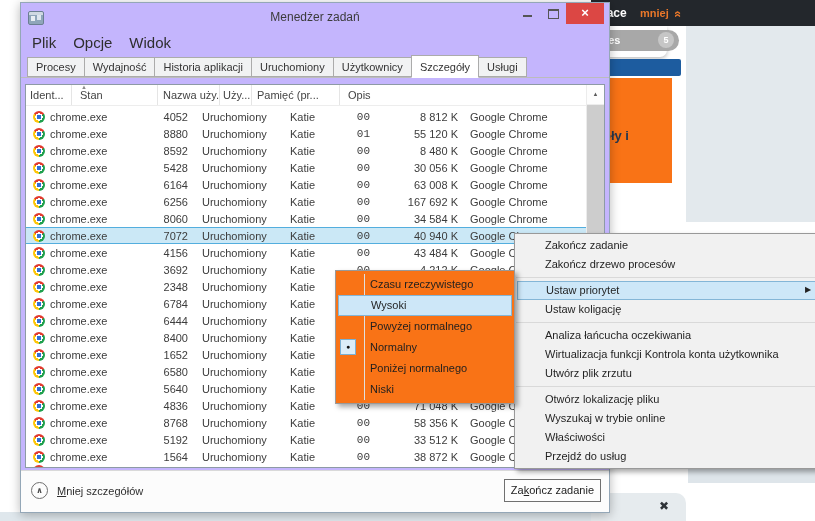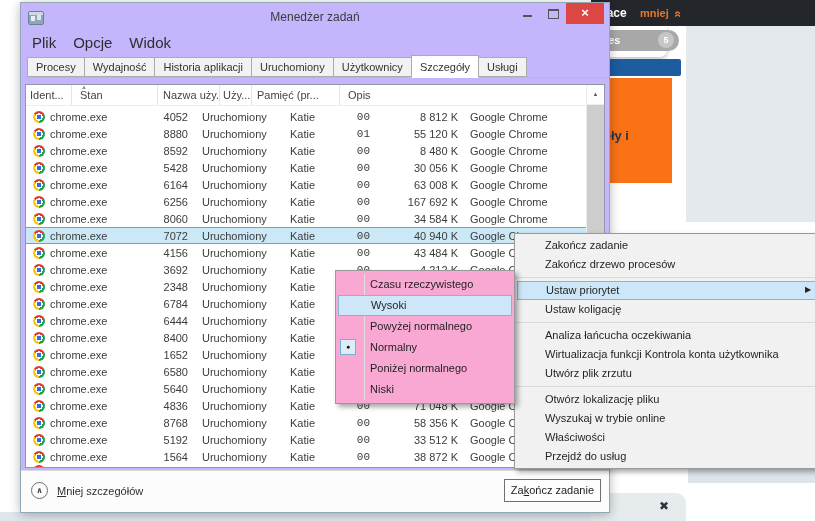--- a/index.html
+++ b/index.html
@@ -83,21 +83,21 @@
   .toggle-label{font-size:11px;color:#2f2f2f;}
   .key-underline{text-decoration:underline;}
   .end-task-btn{position:absolute;right:8px;top:8px;min-width:73px;height:23px;border:1px solid #707070;background:#fdfdfd;font-size:11px;color:#222222;text-align:center;line-height:21px;padding:0 6px;box-sizing:border-box;}
 
   
   .context-menu{left:514px;top:233px;width:306px;background:#f1f1f1;border:1px solid #999999;box-shadow:3px 3px 5px rgba(0,0,0,.35);padding:2px 0;z-index:10;box-sizing:border-box;}
   .cm-item{height:19px;line-height:19px;padding-left:30px;font-size:11px;color:#1f1f1f;position:relative;white-space:nowrap;}
   .cm-item.highlight{background:#cde7f8;border:1px solid #84b6d7;height:17px;line-height:16px;margin:0 2px;padding-left:28px;}
   .cm-sep{height:1px;background:#d9d9d9;margin:3px 1px;}
   .cm-arrow{position:absolute;left:287px;top:0;font-size:8px;color:#222222;}
-  .submenu{left:335px;top:270px;width:180px;background:#f9a8d4;border:1px solid #999999;box-shadow:3px 3px 5px rgba(0,0,0,.35);padding:3px 0;z-index:11;box-sizing:border-box;}
+  .submenu{left:335px;top:270px;width:180px;background:#f97316;border:1px solid #999999;box-shadow:3px 3px 5px rgba(0,0,0,.35);padding:3px 0;z-index:11;box-sizing:border-box;}
   .submenu:before{content:"";position:absolute;left:28px;top:3px;bottom:3px;width:1px;background:#e0e0e0;}
   .sm-item{height:21px;line-height:21px;padding-left:34px;font-size:11px;color:#1f1f1f;position:relative;white-space:nowrap;}
   .sm-item.highlight{background:#cde7f8;border:1px solid #84b6d7;height:19px;line-height:18px;margin:0 2px;padding-left:32px;}
   .radio-box{position:absolute;left:4px;top:2px;width:16px;height:16px;background:#dcedf8;border:1px solid #7ab0d4;box-sizing:border-box;text-align:center;font-size:7px;line-height:14px;color:#111111;}
 </style>
 </head>
 <body>
 
 <div class="page">
 

